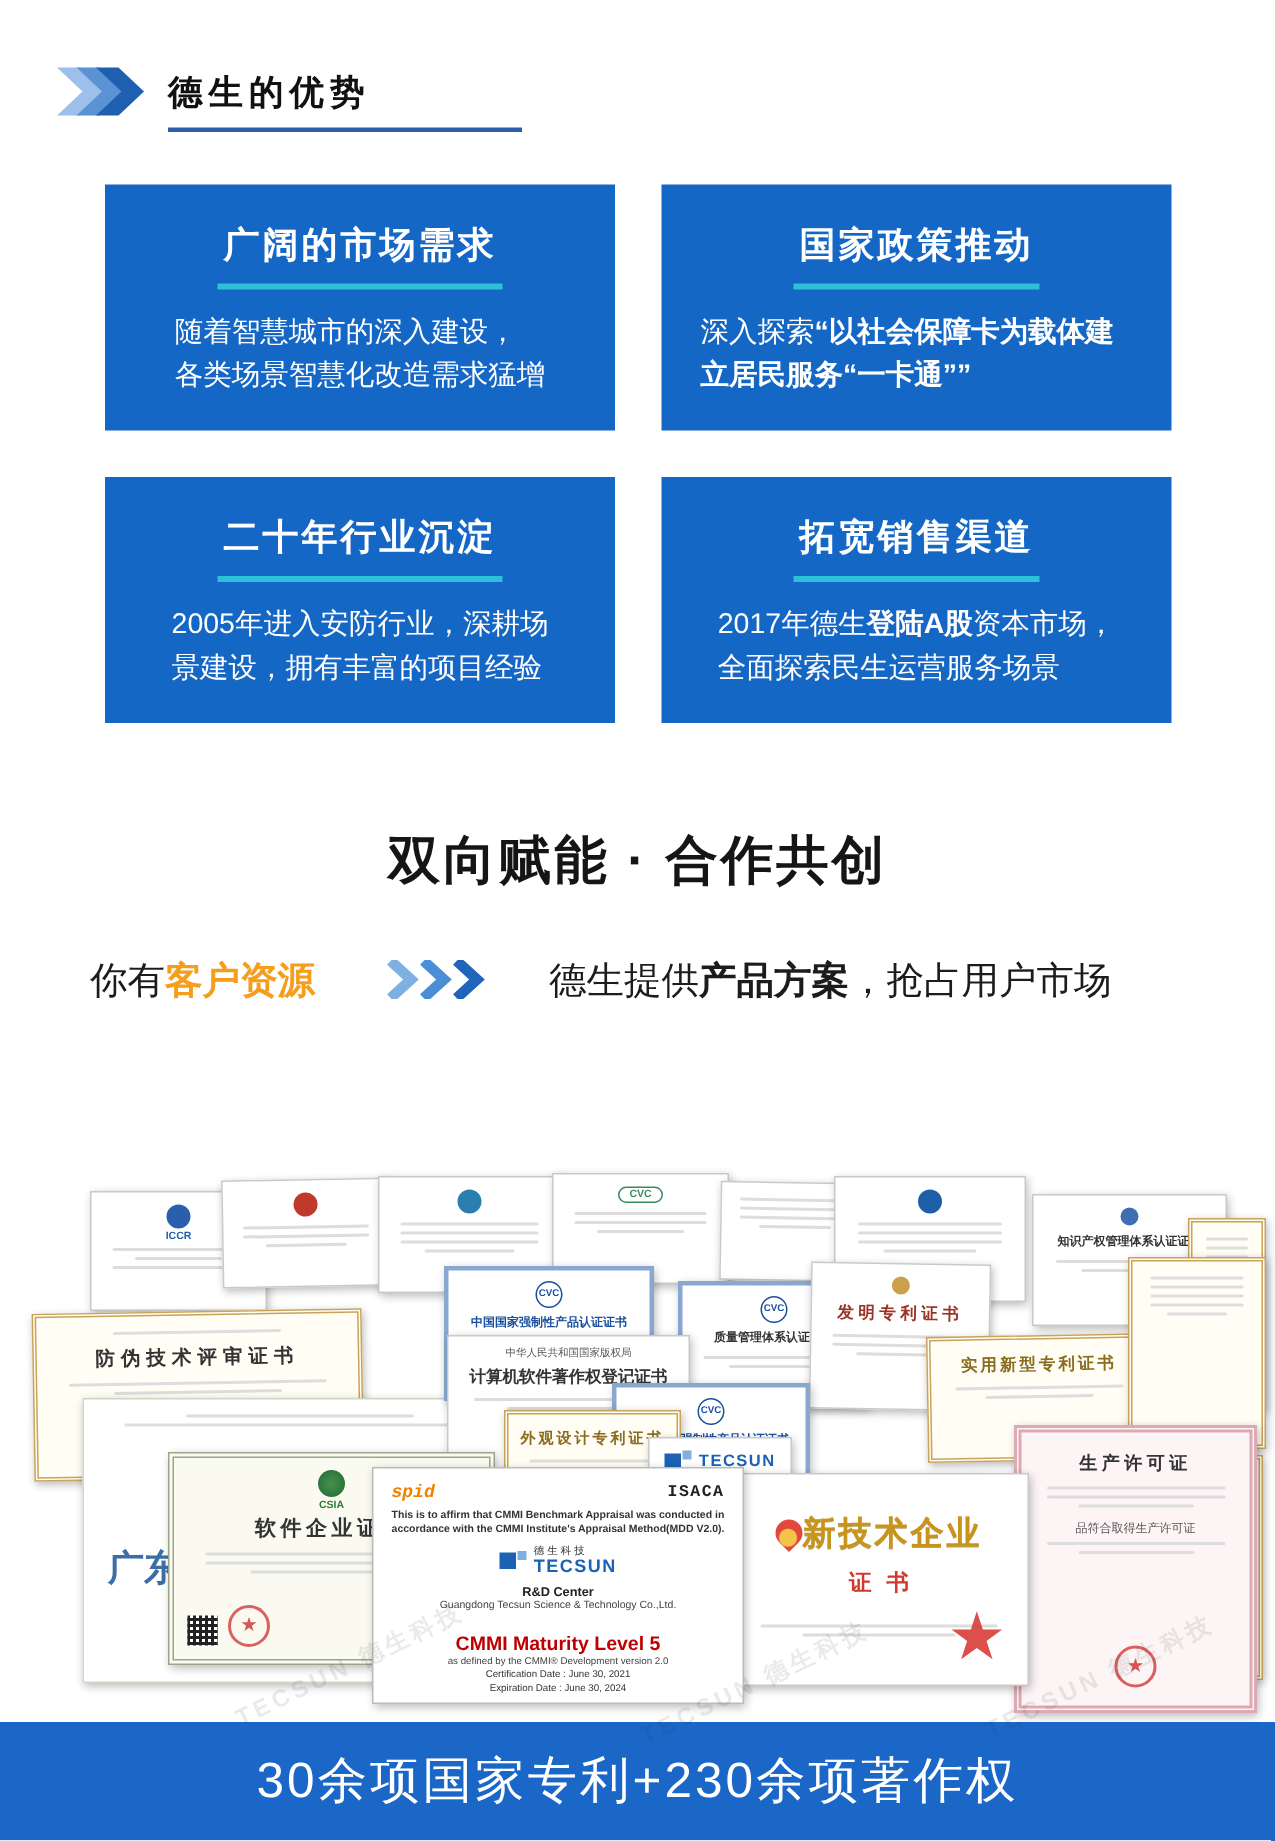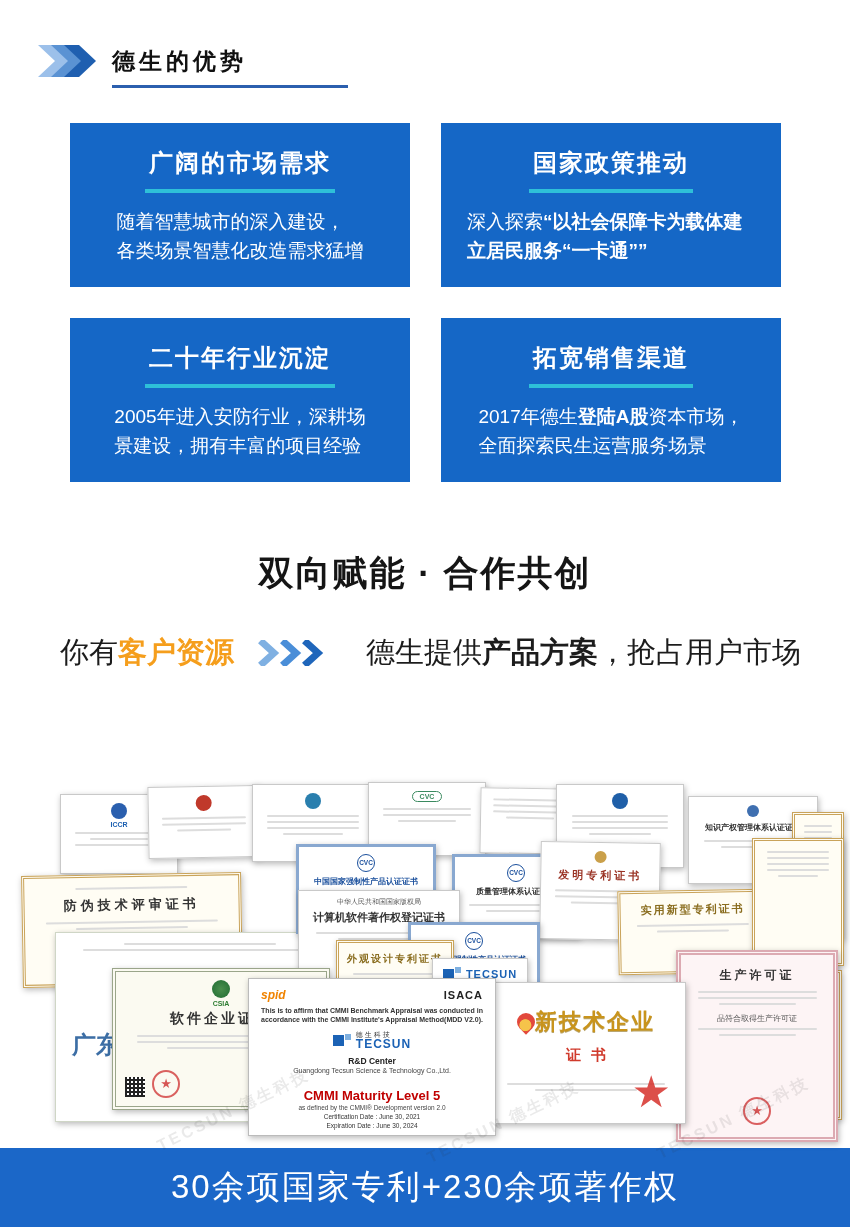--- a/index.html
+++ b/index.html
@@ -15,21 +15,21 @@
   
   .cards { position: absolute; left: 70px; top: 123px; display: grid; grid-template-columns: 340px 340px; column-gap: 45px; row-gap: 28px; gap: 31px; }
   .card { background: #1567c6; min-height: 164px; text-align: center; padding: 24px 26px 22px; color: #fff; }
   .card-title { display: inline-block; font-size: 24px; font-weight: bold; letter-spacing: 2px; padding: 0 4px 10px; border-bottom: 4px solid #2ec0d8; }
   .card-body { display: inline-block; max-width: 290px; text-align: left; font-size: 19px; line-height: 1.5; margin-top: 15px; white-space: pre-line; }
   .card-body b { font-weight: bold; }
 
   
   .sec-title { position: absolute; top: 550px; left: 0; width: 100%; text-align: center; font-size: 35px; font-weight: bold; color: #151515; letter-spacing: 2px; }
   .co-rows { position: absolute; top: 630px; left: 0; width: 100%; }
-  .co-row { display: flex; align-items: center; padding-left: 60px; height: 46px; margin-bottom: 16px; font-size: 29px; color: #1c1c1c; font-family: Liberation Serif, serif; }
+  .co-row { display: flex; align-items: center; padding-left: 60px; height: 46px; margin-bottom: 16px; font-size: 25px; color: #1c1c1c; font-family: Liberation Serif, serif; }
   .co-label { width: 198px; }
   .co-label .hl { color: #f59e1c; font-weight: bold; }
   .co-arrows { width: 108px; display: flex; align-items: center; }
   .co-right b { font-weight: bold; }
 
   
   .collage { position: absolute; left: 0; top: 782px; width: 850px; height: 366px; }
   .cert { position: absolute; background: #fff; border: 1px solid #c9c9c9; box-shadow: 1px 2px 6px rgba(0,0,0,.28); padding: 6px; display: flex; flex-direction: column; align-items: center; text-align: center; overflow: hidden; }
   .goldb { border: 3px double #c9a35a; background: #fffdf4; }
   .blueb { border: 3px solid #89a8d0; }
@@ -52,21 +52,21 @@
   
   .ts-logo { display: flex; align-items: center; gap: 5px; margin: 3px 0; }
   .tsq { width: 11px; height: 11px; background: #1b62b5; display: inline-block; }
   .tsq2 { width: 6px; height: 6px; background: #7fb0e0; display: inline-block; margin-left: -4px; margin-top: -8px; }
   .ts-txt { display: flex; flex-direction: column; align-items: flex-start; line-height: 1.05; }
   .ts-txt em { font-style: normal; font-size: 7px; color: #333; letter-spacing: 2px; }
   .ts-txt strong { font-size: 12px; color: #1b62b5; letter-spacing: 1px; }
 
   
   .cmmi { padding: 9px 12px; }
-  .cmmi-head { width: 100%; display: flex; justify-content: space-between; align-items: center; }
+  .cmmi-head { width: 100%; display: flex; justify-content: space-between; align-items: center; font-family: Liberation Mono, monospace; }
   .spid { color: #f08300; font-weight: bold; font-style: italic; font-size: 12px; }
   .isaca { color: #222; font-weight: bold; font-size: 11px; letter-spacing: 1px; }
   .cmmi-statement { font-size: 7px; line-height: 1.35; color: #333; margin: 4px 0 3px; font-weight: bold; }
   .cmmi-dept { font-size: 8.5px; font-weight: bold; color: #222; margin-top: 2px; }
   .cmmi-co { font-size: 7px; color: #444; margin-top: 1px; }
   .cmmi-level { font-size: 13px; font-weight: bold; color: #c00000; margin-top: 14px; }
   .cmmi-sub { font-size: 6.5px; color: #444; margin-top: 1px; }
   .cmmi-date { font-size: 6.5px; color: #333; margin-top: 2px; }
 
   

